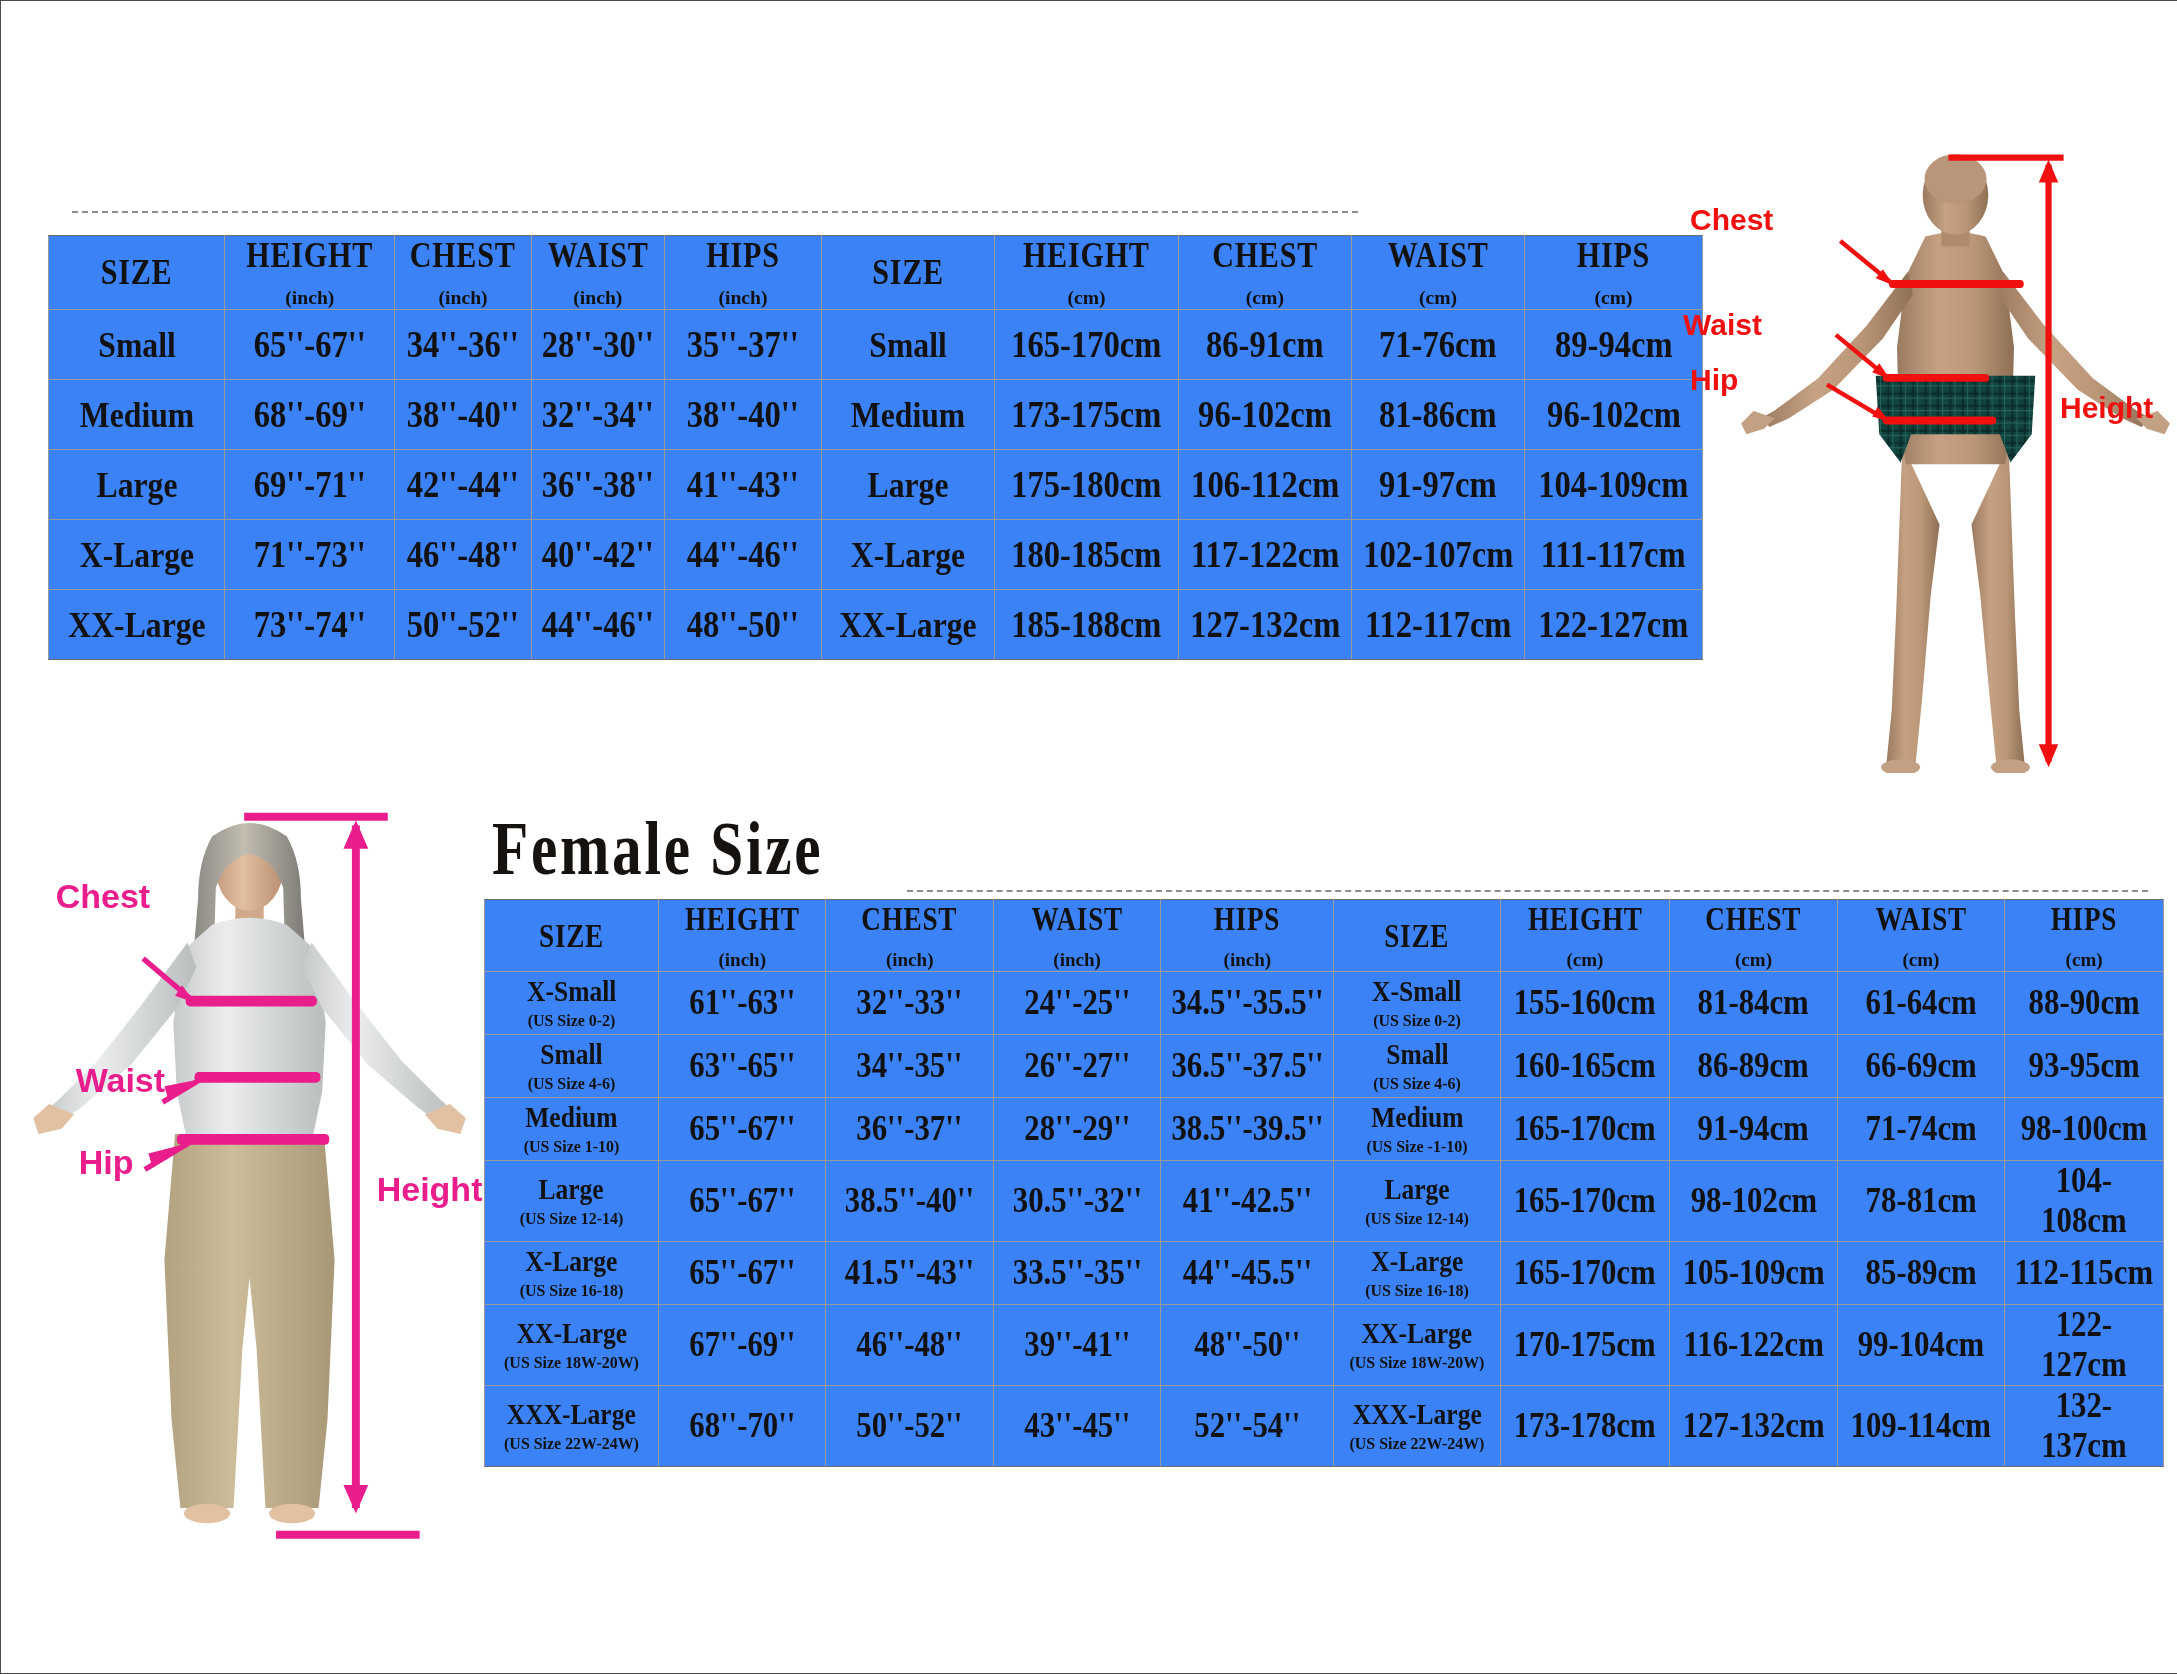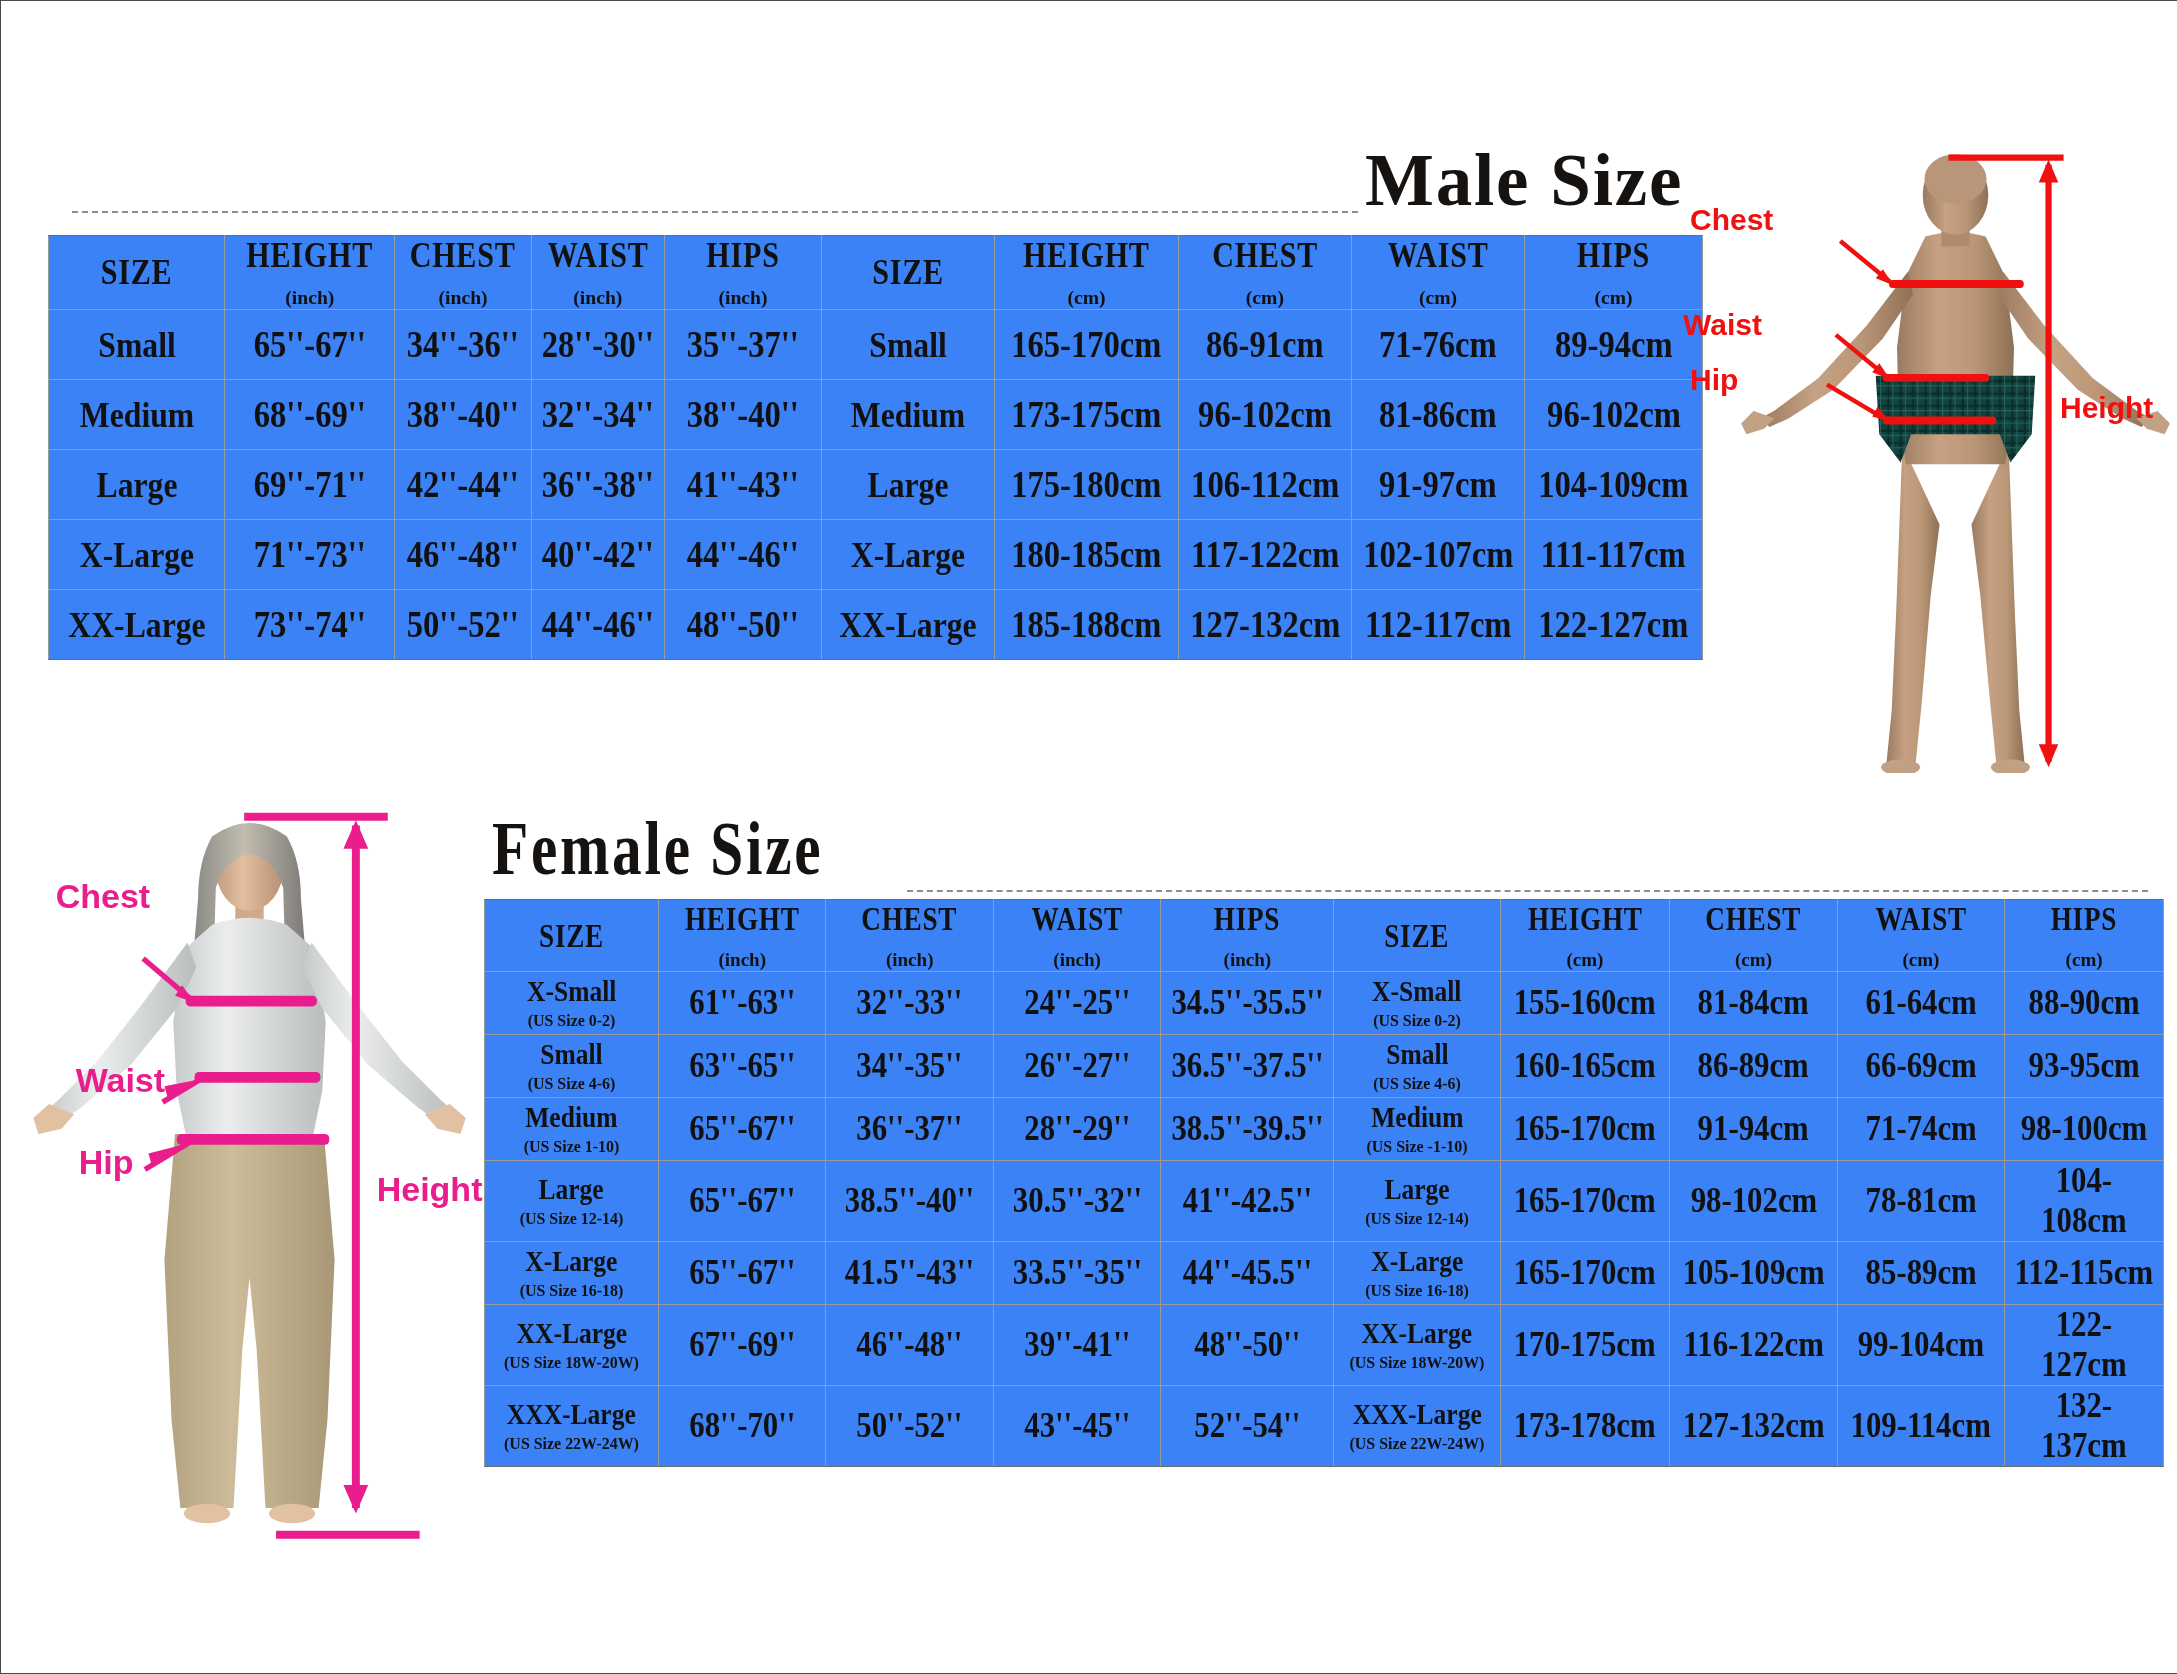--- a/index.html
+++ b/index.html
@@ -140,21 +140,20 @@
   }
   .male-label { color: #f01010; }
   .female-label { color: #ea1d8c; }
 </style>
 </head>
 <body>
 
 <div id="page">
 
   <div class="dash-rule" id="male-dash"></div>
-  <div class="title" id="male-title">Male Size</div>
 
   <table class="size-table" id="male-table">
     <colgroup>
       <col style="width:119px">
         <col style="width:115px">
         <col style="width:92px">
         <col style="width:90px">
         <col style="width:106px">
       <col style="width:117px">
         <col style="width:124px">

